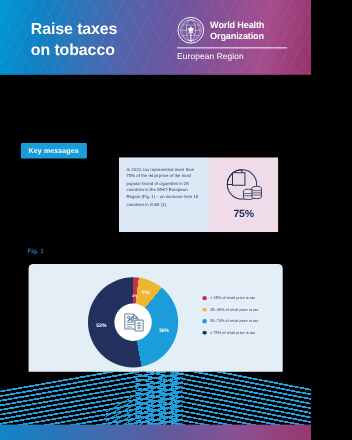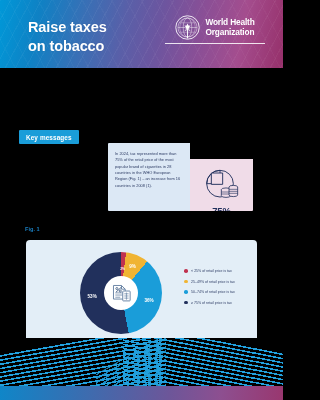--- a/index.html
+++ b/index.html
@@ -73,21 +73,21 @@
     text-shadow: 0 0 2px rgba(0,0,0,.10);
   }
 
   
   .who-logo {
     position: absolute;
     right: 14px;
     top: 15px;
     display: flex;
     flex-direction: column;
-    align-items: center;
+    align-items: flex-start;
     width: 108px;
   }
   .who-row {
     display: flex;
     align-items: center;
     gap: 5px;
   }
   .who-emblem { width: 25px; height: 25px; flex: none; }
   .who-words {
     color: #fff;
@@ -149,21 +149,20 @@
   .msg-icon-pane {
     flex: 1;
     height: 100%;
     background: #f0dce8;
     display: flex;
     flex-direction: column;
     align-items: center;
     justify-content: center;
     gap: 2px;
     padding-bottom: 3px;
-    margin-top: 16px;
   }
   .msg-pct {
     color: #21305c;
     font-size: 9.5px;
     font-weight: bold;
     letter-spacing: -.2px;
   }
 
   
   .fig-label {
@@ -322,20 +321,21 @@
           <line x1="11" y1="20" x2="53" y2="20" stroke="#ffffff" stroke-width=".8"></line>
           <line x1="11" y1="44" x2="53" y2="44" stroke="#ffffff" stroke-width=".8"></line>
           <line x1="32" y1="30" x2="32" y2="60" stroke="#ffffff" stroke-width="2.4"></line>
           <path d="M25 40 Q32 33 39 40" fill="none" stroke="#ffffff" stroke-width="2"></path>
           <path d="M32 22 l2.4 5 5.4.6 -4 3.6 1.1 5.3 -4.9-2.8 -4.9 2.8 1.1-5.3 -4-3.6 5.4-.6z" fill="#ffffff"></path>
         </svg>
         <div class="who-words">World Health
 Organization</div>
       </div>
       <div class="who-rule"></div>
+      <div class="who-region">European Region</div>
     </div>
   </div>
 
   <div class="key-badge">Key messages</div>
 
   <div class="msg-card">
     <div class="msg-text-pane">
       <div class="msg-text">In 2024, tax represented more than 75% of the retail price of the most popular brand of cigarettes in 28 countries in the WHO European Region (Fig. 1) – an increase from 16 countries in 2008 (1).</div>
     </div>
     <div class="msg-icon-pane">

